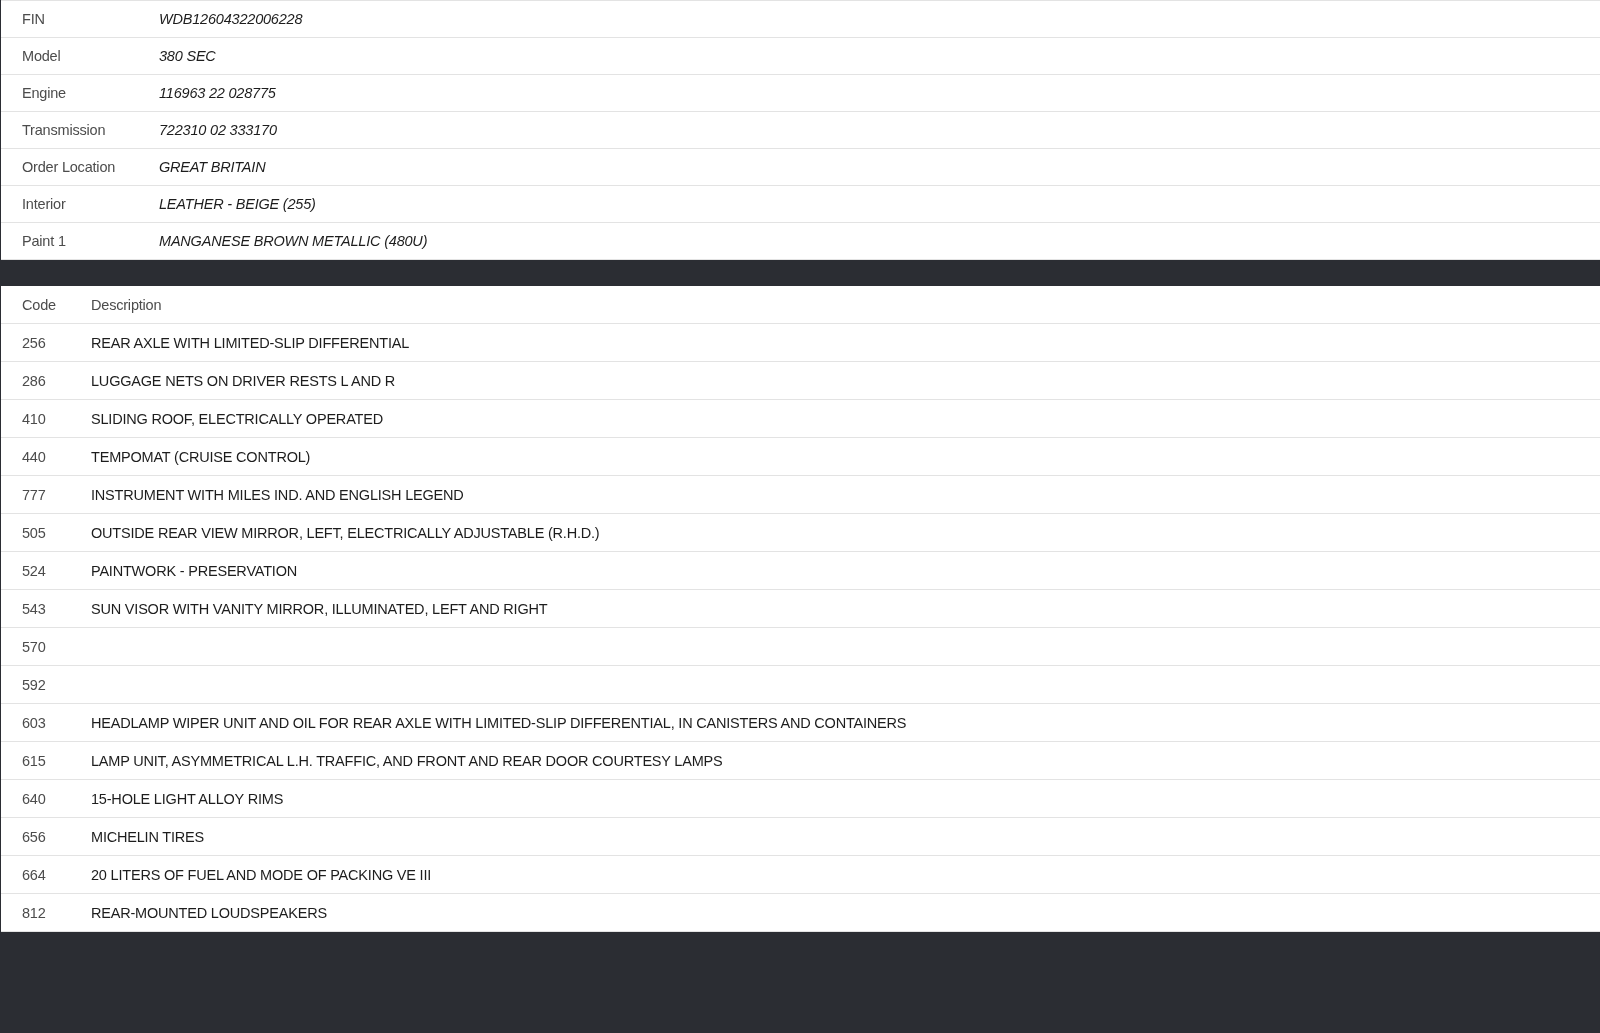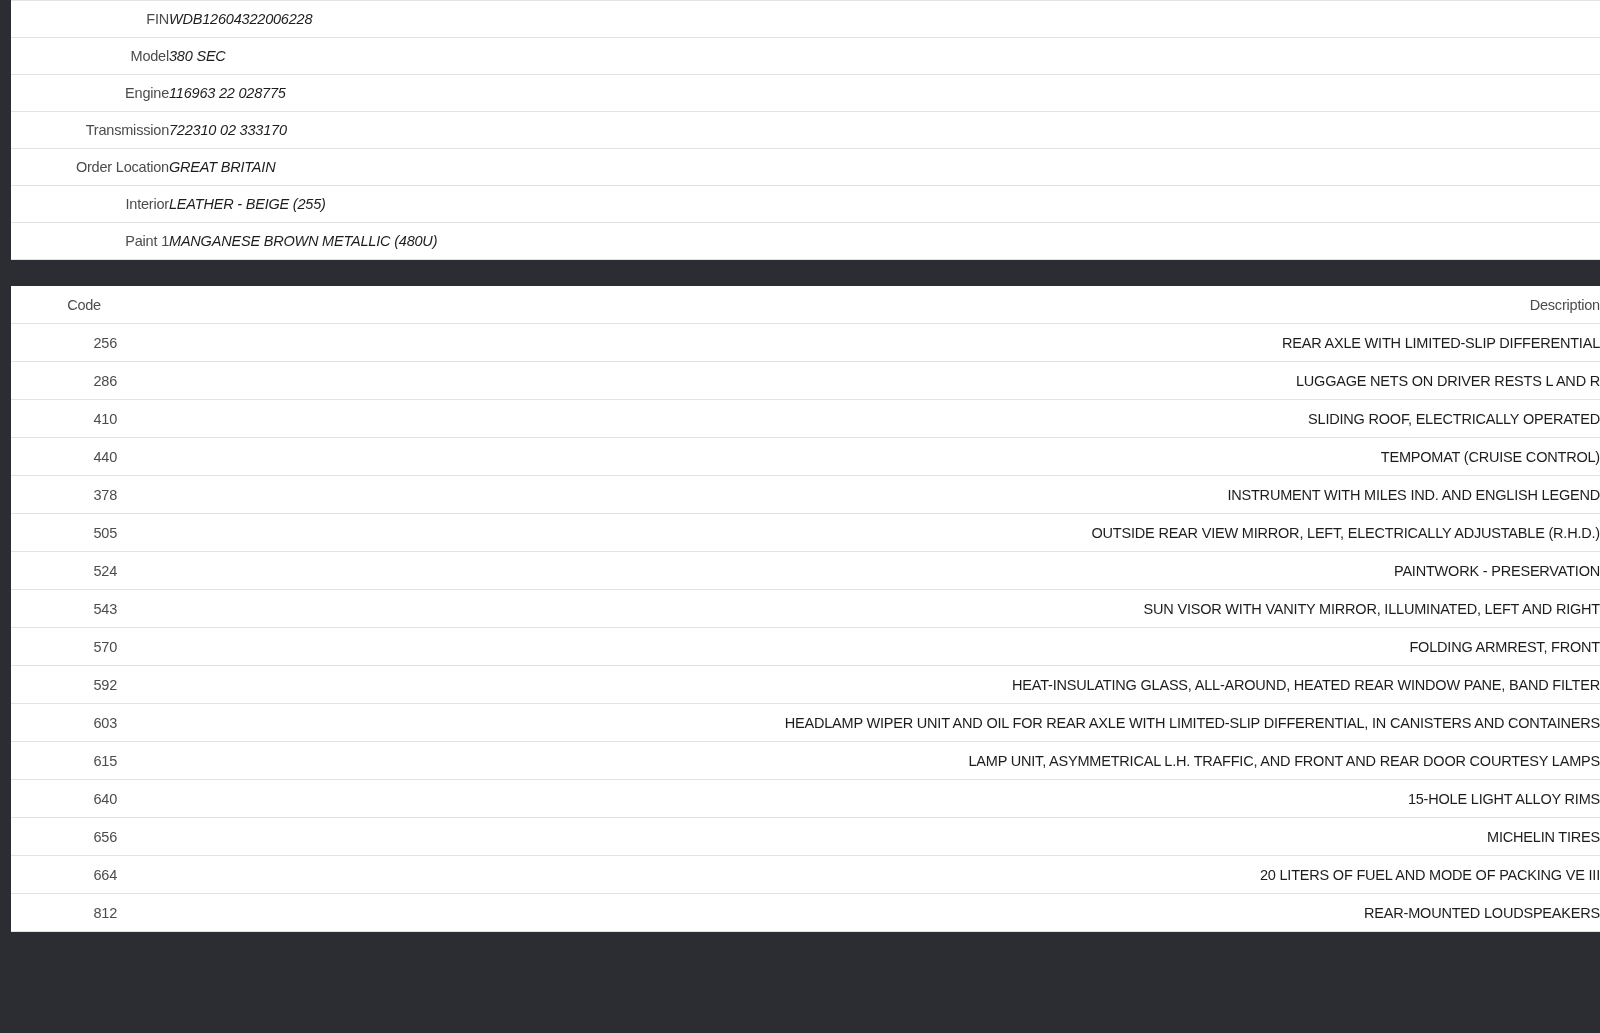--- a/index.html
+++ b/index.html
@@ -11,21 +11,21 @@
   }
   * { box-sizing: border-box; margin: 0; padding: 0; }
   html, body { width: 1600px; height: 1033px; }
   body {
     background: var(--page-background);
     font-family: "Liberation Sans", "DejaVu Sans", sans-serif;
     font-size: 14.5px;
     letter-spacing: -0.2px;
     overflow: hidden;
   }
-  .page { width: 100%; height: 100%; padding-left: 11px; text-align: right; }
+  .page { width: 100%; height: 100%; padding-left: 1px; }
   .card { background: var(--card-background); }
   .info-card { border-top: 1px solid var(--divider-color); }
   .info-row {
     height: 37px;
     display: flex;
     align-items: center;
     padding-left: 21px;
     border-bottom: 1px solid var(--divider-color);
   }
   .info-label { flex: 0 0 137px; color: var(--label-color); }
@@ -34,21 +34,21 @@
   .equip-row {
     height: 38px;
     display: flex;
     align-items: center;
     padding-left: 21px;
     border-bottom: 1px solid var(--divider-color);
   }
   .code-col { flex: 0 0 69px; }
   .desc-col { flex: 1 1 auto; }
   .header-label { color: var(--label-color); }
-  .code-value { color: var(--label-color); margin-left: 16px; }
+  .code-value { color: var(--label-color); }
   .desc-value { color: var(--value-color); }
 </style>
 </head>
 <body>
 
 <div class="page">
 
   <section class="card info-card">
     <div id="info-rows">
   <div class="info-row">
@@ -111,21 +111,21 @@
     <span class="code-col code-value">410</span>
     <span class="desc-col desc-value">SLIDING ROOF, ELECTRICALLY OPERATED</span>
   </div>
 
   <div class="equip-row">
     <span class="code-col code-value">440</span>
     <span class="desc-col desc-value">TEMPOMAT (CRUISE CONTROL)</span>
   </div>
 
   <div class="equip-row">
-    <span class="code-col code-value">378</span>
+    <span class="code-col code-value">777</span>
     <span class="desc-col desc-value">INSTRUMENT WITH MILES IND. AND ENGLISH LEGEND</span>
   </div>
 
 
   <div class="equip-row">
     <span class="code-col code-value">505</span>
     <span class="desc-col desc-value">OUTSIDE REAR VIEW MIRROR, LEFT, ELECTRICALLY ADJUSTABLE (R.H.D.)</span>
   </div>
 
   <div class="equip-row">
@@ -134,26 +134,24 @@
   </div>
 
 
   <div class="equip-row">
     <span class="code-col code-value">543</span>
     <span class="desc-col desc-value">SUN VISOR WITH VANITY MIRROR, ILLUMINATED, LEFT AND RIGHT</span>
   </div>
 
   <div class="equip-row">
     <span class="code-col code-value">570</span>
-    <span class="desc-col desc-value">FOLDING ARMREST, FRONT</span>
   </div>
 
   <div class="equip-row">
     <span class="code-col code-value">592</span>
-    <span class="desc-col desc-value">HEAT-INSULATING GLASS, ALL-AROUND, HEATED REAR WINDOW PANE, BAND FILTER</span>
   </div>
 
   <div class="equip-row">
     <span class="code-col code-value">603</span>
     <span class="desc-col desc-value">HEADLAMP WIPER UNIT AND OIL FOR REAR AXLE WITH LIMITED-SLIP DIFFERENTIAL, IN CANISTERS AND CONTAINERS</span>
   </div>
 
   <div class="equip-row">
     <span class="code-col code-value">615</span>
     <span class="desc-col desc-value">LAMP UNIT, ASYMMETRICAL L.H. TRAFFIC, AND FRONT AND REAR DOOR COURTESY LAMPS</span>

